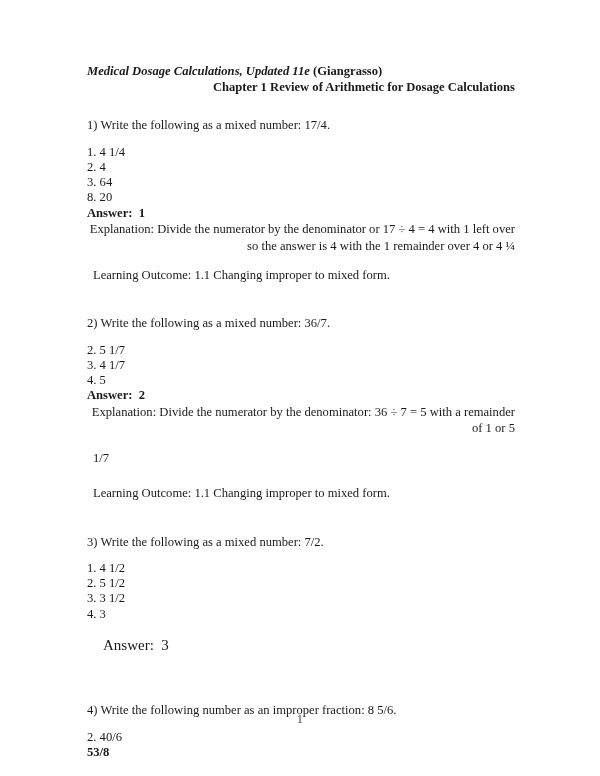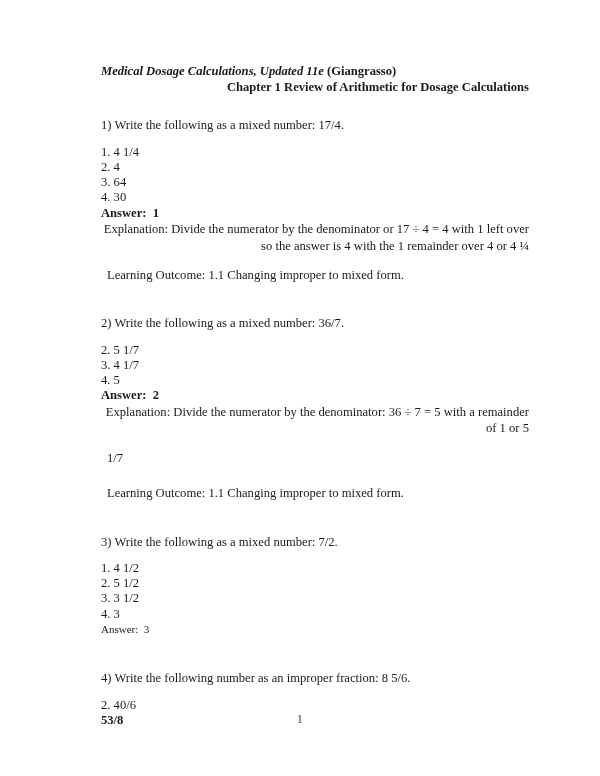--- a/index.html
+++ b/index.html
@@ -19,21 +19,21 @@
   .page {
     position: absolute;
     left: 0;
     top: 0;
     width: 600px;
     height: 776px;
     background: #ffffff;
   }
   .content {
     position: absolute;
-    left: 101px;
+    left: 87px;
     top: 63px;
     width: 428px;
   }
   .hdr-line {
     font-size: 12.6px;
     line-height: 16.2px;
     font-weight: bold;
     white-space: nowrap;
   }
   .hdr-title-italic {
@@ -65,24 +65,24 @@
     white-space: pre;
   }
   .answer {
     font-size: 12.6px;
     line-height: 15.6px;
     font-weight: bold;
     margin: 0;
     white-space: pre;
   }
   .answer-plain {
-    font-size: 11px;
+    font-size: 15px;
     line-height: 15.6px;
     font-weight: normal;
-    margin: 0;
+    margin: 16px;
     white-space: pre;
   }
   .expl {
     font-size: 12.6px;
     line-height: 16.4px;
     margin: 0;
     text-align: right;
   }
   .loose {
     font-size: 12.6px;
@@ -123,21 +123,21 @@
     <div class="hdr-chapter">Chapter 1   Review of Arithmetic for Dosage Calculations</div>
 
     <div class="sp-l"></div>
 
     <div class="block">
       <div class="qstem">1) Write the following as a mixed number: 17/4.</div>
       <div class="sp-s"></div>
       <div class="opt">1. 4 1/4</div>
       <div class="opt">2. 4</div>
       <div class="opt">3. 64</div>
-      <div class="opt">4. 30</div>
+      <div class="opt">8. 20</div>
       <div class="answer">Answer:  1</div>
       <div class="expl">Explanation:  Divide the numerator by the denominator or 17 ÷ 4 = 4 with 1 left over so the answer is 4 with the 1 remainder over 4 or 4 ¼</div>
       <div class="sp-xs"></div>
       <div class="loose">Learning Outcome:  1.1 Changing improper to mixed form.</div>
     </div>
 
     <div class="sp-xl"></div>
 
     <div class="block">
       <div class="qstem">2) Write the following as a mixed number: 36/7.</div>

